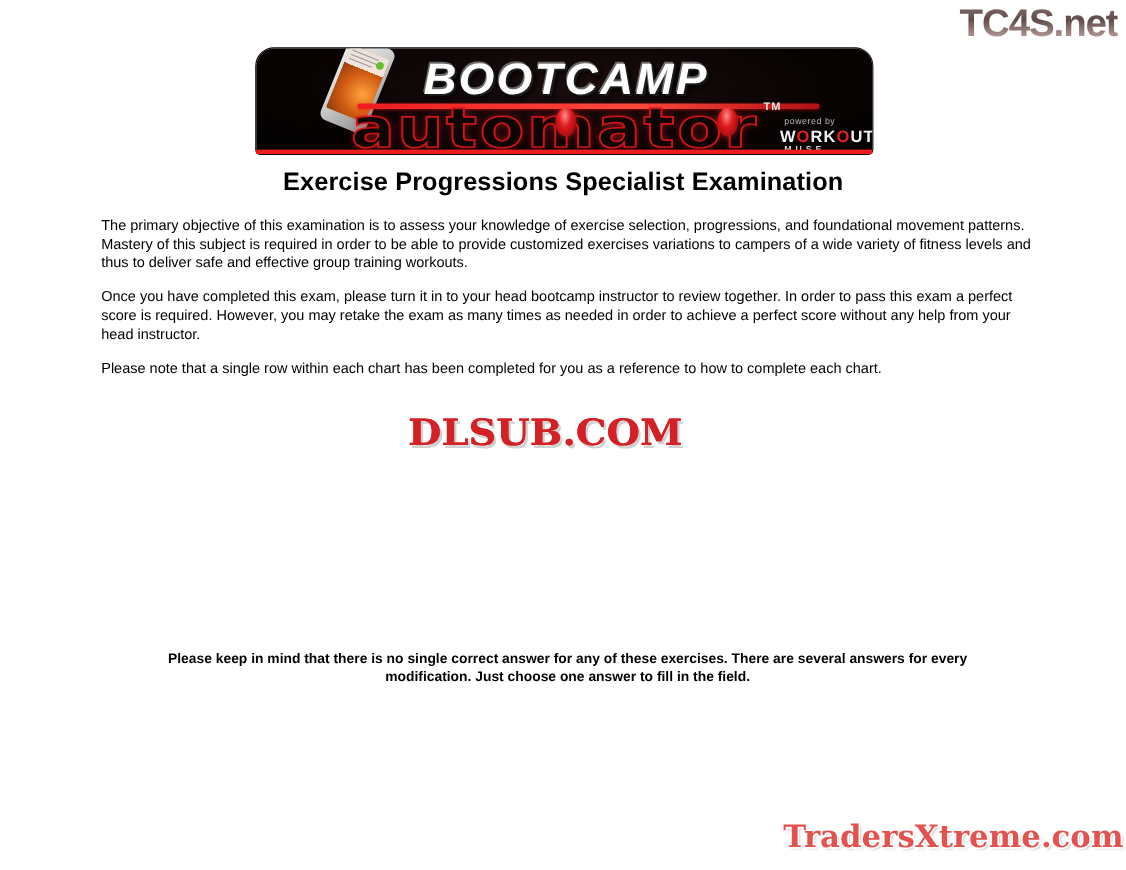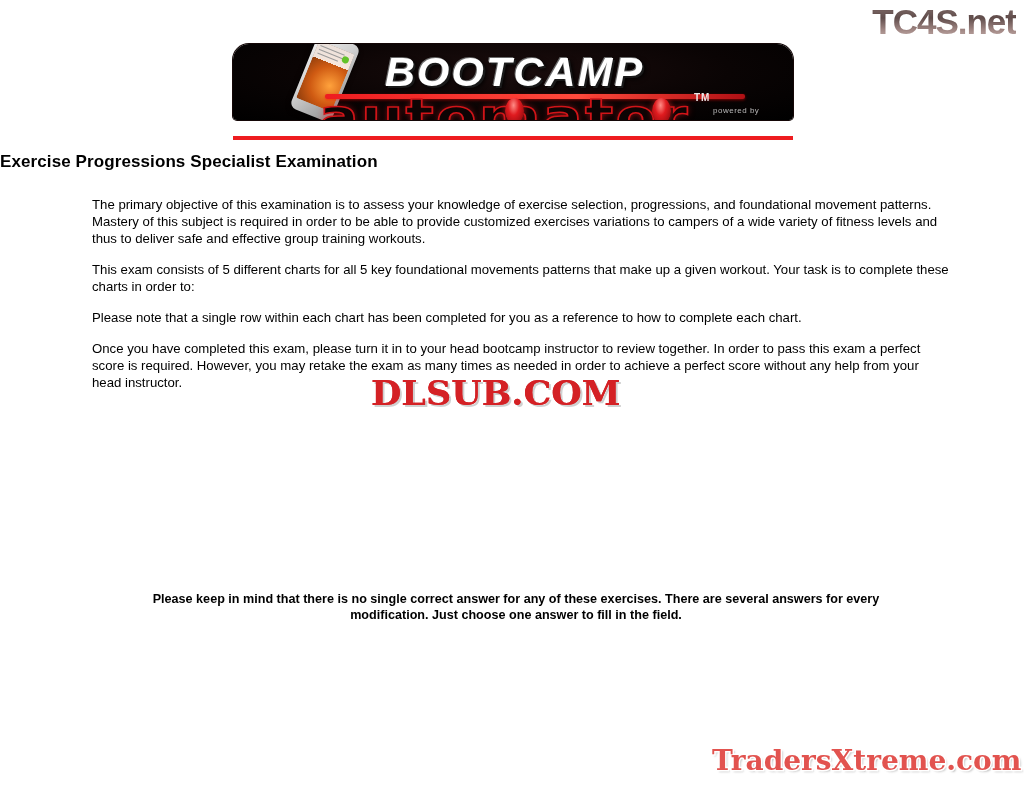--- a/index.html
+++ b/index.html
@@ -31,21 +31,21 @@
     color: transparent;
     text-shadow: 0 0 1px rgba(255,255,255,0.2);
   }
 
   
   #logo-banner {
     position: absolute;
     left: 233px;
     top: 44px;
     width: 560px;
-    height: 76px;
+    height: 96px;
     background: radial-gradient(ellipse at 50% 35%, #1b0d0d 0%, #0a0404 55%, #000000 100%);
     border-radius: 16px 16px 4px 4px;
     overflow: hidden;
     box-shadow: 0 0 0 1px #140707;
   }
   #logo-bottom-bar {
     position: absolute;
     left: 233px;
     top: 136px;
     width: 560px;
@@ -183,22 +183,22 @@
     letter-spacing: 3.5px;
     color: #cfcfcf;
   }
 
   
   #doc-title {
     position: absolute;
     left: 0;
     top: 152px;
     width: 1024px;
-    text-align: left;
-    font-size: 17px;
+    text-align: center;
+    font-size: 23px;
     font-weight: bold;
     letter-spacing: 0.1px;
   }
   #doc-body {
     position: absolute;
     left: 92px;
     top: 196px;
     width: 858px;
     font-size: 13.2px;
     line-height: 17px;
@@ -308,23 +308,22 @@
   </div>
 
   <div id="logo-muse">MUSE</div>
 </div>
 <div id="logo-bottom-bar"></div>
 
 <div id="doc-title">Exercise Progressions Specialist Examination</div>
 
 <div id="doc-body">
   <p>The primary objective of this examination is to assess your knowledge of exercise selection, progressions, and foundational movement patterns. Mastery of this subject is required in order to be able to provide customized exercises variations to campers of a wide variety of fitness levels and thus to deliver safe and effective group training workouts.</p>
-  <p>This exam consists of 5 different charts for all 5 key foundational movements patterns that make up a given workout. Your task is to complete these charts in order to:</p>
+  <p>Once you have completed this exam, please turn it in to your head bootcamp instructor to review together. In order to pass this exam a perfect score is required. However, you may retake the exam as many times as needed in order to achieve a perfect score without any help from your head instructor.</p>
   <p>Please note that a single row within each chart has been completed for you as a reference to how to complete each chart.</p>
-  <p>Once you have completed this exam, please turn it in to your head bootcamp instructor to review together. In order to pass this exam a perfect score is required. However, you may retake the exam as many times as needed in order to achieve a perfect score without any help from your head instructor.</p>
 </div>
 
 <div id="doc-note">Please keep in mind that there is no single correct answer for any of these exercises. There are several answers for every modification. Just choose one answer to fill in the field.</div>
 
 <div id="dlsub-watermark">DLSUB.COM</div>
 <div id="dlsub-watermark-fill">DLSUB.COM</div>
 
 <div id="tx-watermark">TradersXtreme.com</div>
 <div id="tx-watermark-fill">TradersXtreme.com</div>
 

